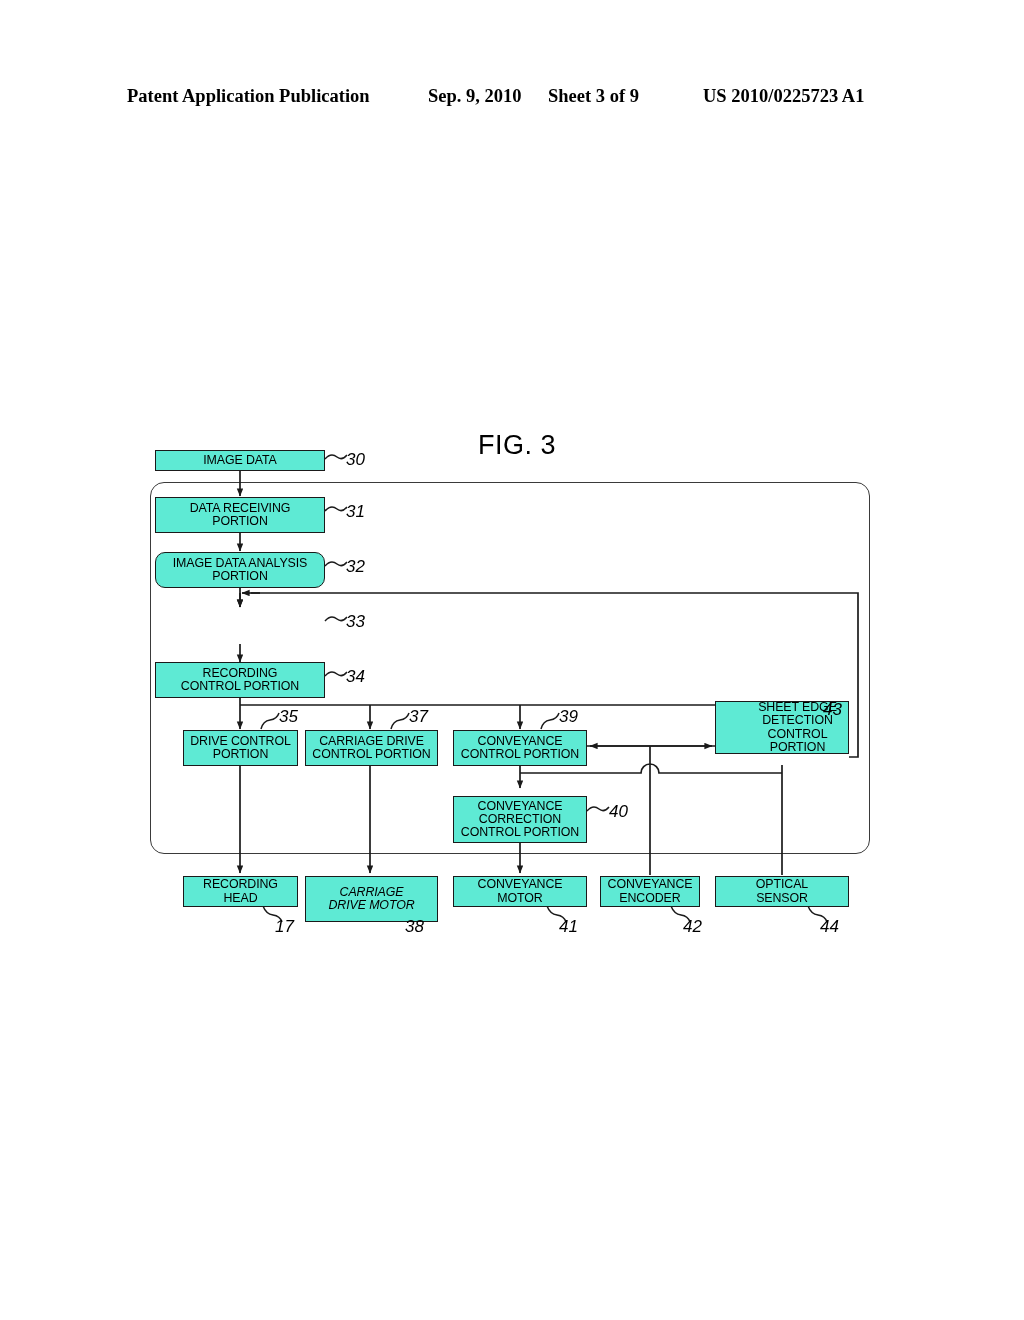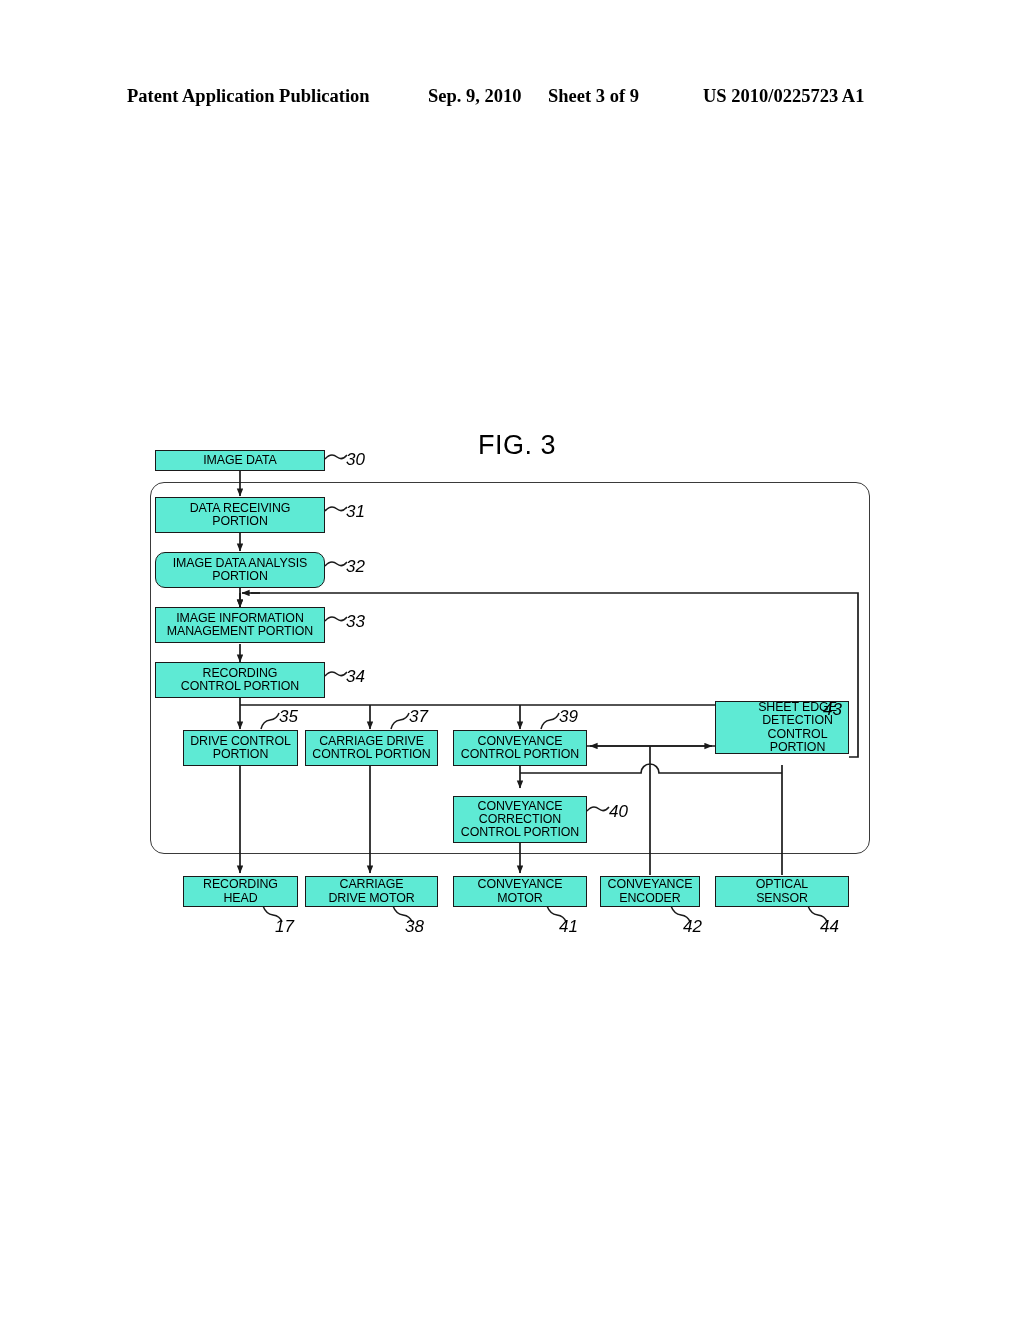--- a/index.html
+++ b/index.html
@@ -188,22 +188,20 @@
   </svg>
 
   <div class="blk" style="left:155px; top:450px; width:170px; height:21px;">IMAGE DATA</div>
 
   <div class="blk" style="left:155px; top:497px; width:170px; height:36px;">DATA RECEIVING
 PORTION</div>
 
   <div class="blk" style="left:155px; top:552px; width:170px; height:36px;border-radius:10px;">IMAGE DATA ANALYSIS
 PORTION</div>
 
-  <div class="blk" style="left:155px; top:607px; width:170px; height:36px;">IMAGE INFORMATION
-MANAGEMENT PORTION</div>
 
   <div class="blk" style="left:155px; top:662px; width:170px; height:36px;">RECORDING
 CONTROL PORTION</div>
 
   <div class="blk" style="left:183px; top:730px; width:115px; height:36px;">DRIVE CONTROL
 PORTION</div>
 
   <div class="blk" style="left:305px; top:730px; width:133px; height:36px;">CARRIAGE DRIVE
 CONTROL PORTION</div>
 
@@ -214,21 +212,21 @@
 DETECTION
 CONTROL PORTION</div>
 
   <div class="blk" style="left:453px; top:796px; width:134px; height:47px;">CONVEYANCE
 CORRECTION
 CONTROL PORTION</div>
 
   <div class="blk" style="left:183px; top:876px; width:115px; height:31px;">RECORDING
 HEAD</div>
 
-  <div class="blk" style="left:305px; top:876px; width:133px; height:31px;">CARRIAGE
+  <div class="blk" style="left:305px; top:876px; width:133px; height:46px;font-style:italic;">CARRIAGE
 DRIVE MOTOR</div>
 
   <div class="blk" style="left:453px; top:876px; width:134px; height:31px;">CONVEYANCE
 MOTOR</div>
 
   <div class="blk" style="left:600px; top:876px; width:100px; height:31px;">CONVEYANCE
 ENCODER</div>
 
   <div class="blk" style="left:715px; top:876px; width:134px; height:31px;">OPTICAL
 SENSOR</div>

